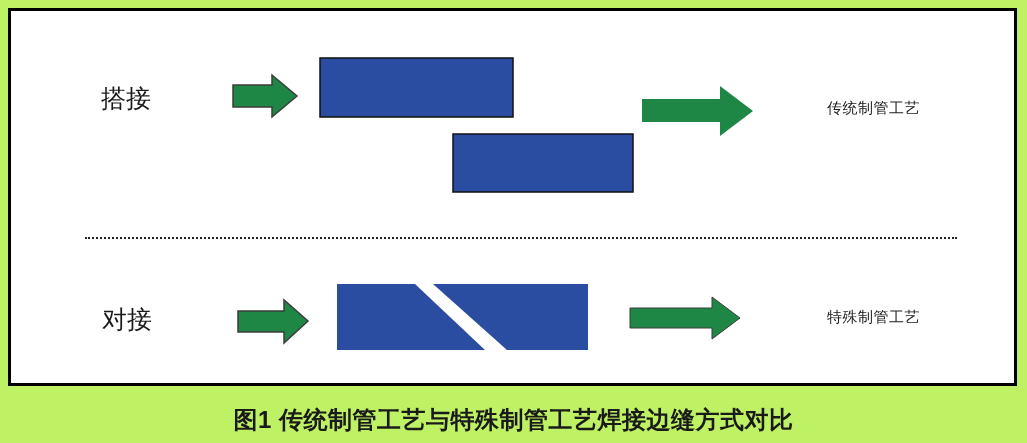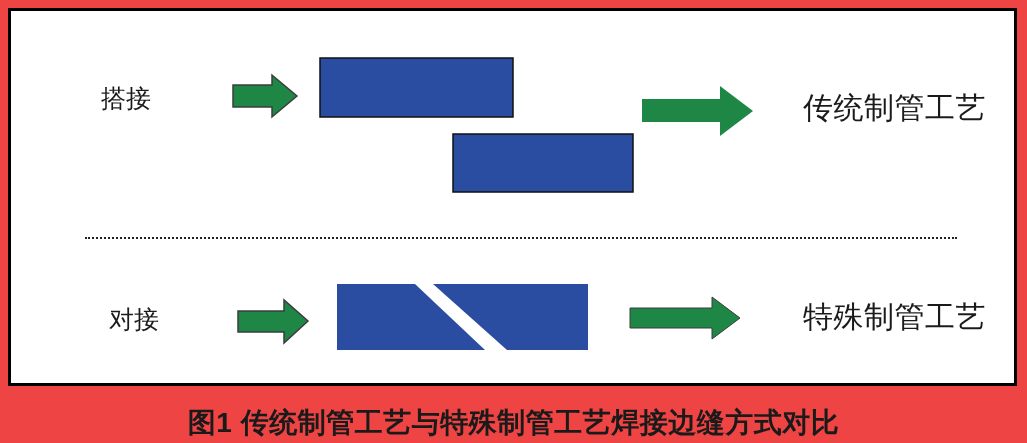--- a/index.html
+++ b/index.html
@@ -1,19 +1,19 @@
 <!DOCTYPE html>
 <html><head>
 <meta charset="utf-8">
 <style>
   html,body{margin:0;padding:0;background:#ffffff;}
   .stage{
     position:relative;
     width:1027px;height:443px;
-    background:#ef4444;
+    background:#bef264;
     font-family:"Liberation Sans", sans-serif;
     overflow:hidden;
   }
   .box{
     position:absolute;
     left:8px;top:8px;
     width:1009px;height:378px;
     border:3px solid #000000;
     box-sizing:border-box;
     background:#ffffff;
@@ -28,36 +28,37 @@
     color:#1a1a1a;
     white-space:nowrap;
   }
   .joint-label{
     font-size:25px;
     width:60px;
     text-align:center;
     height:28px;line-height:28px;
   }
   .process-label{
-    font-size:30px;
+    font-size:15px;
     height:28px;line-height:28px;
     letter-spacing:0.5px;
+    margin-left:24px;
   }
   .divider{
     position:absolute;
     left:85px;top:237px;
     width:872px;height:0;
     border-top:2px dotted #222222;
   }
   .caption{
     position:absolute;
     left:0;top:404px;
     width:1027px;
     text-align:center;
-    font-size:28px;
+    font-size:24px;
     font-weight:600;
     color:#1a1a1a;
     letter-spacing:0.5px;
   }
 </style>
 </head>
 <body>
 
 <div class="stage">
 
@@ -75,19 +76,19 @@
     <polygon points="433,284 588,284 588,350 507,350" fill="#2B4DA1"></polygon>
     <polygon points="630,308 712,308 712,297 740,318 712,339 712,328 630,328" stroke-width="1" fill="#1E8746" stroke="#3D3D3D"></polygon>
   </svg>
 
   <div class="divider"></div>
 
   <div class="t joint-label" style="left:96px;top:84px;">搭接</div>
 
   <div class="t process-label" style="left:803px;top:94px;">传统制管工艺</div>
 
-  <div class="t joint-label" style="left:104px;top:305px;">对接</div>
+  <div class="t joint-label" style="left:97px;top:305px;">对接</div>
 
   <div class="t process-label" style="left:803px;top:303px;text-align:right;">特殊制管工艺</div>
 
   <div class="caption">图1  传统制管工艺与特殊制管工艺焊接边缝方式对比</div>
 
 </div>
 
 </body></html>

